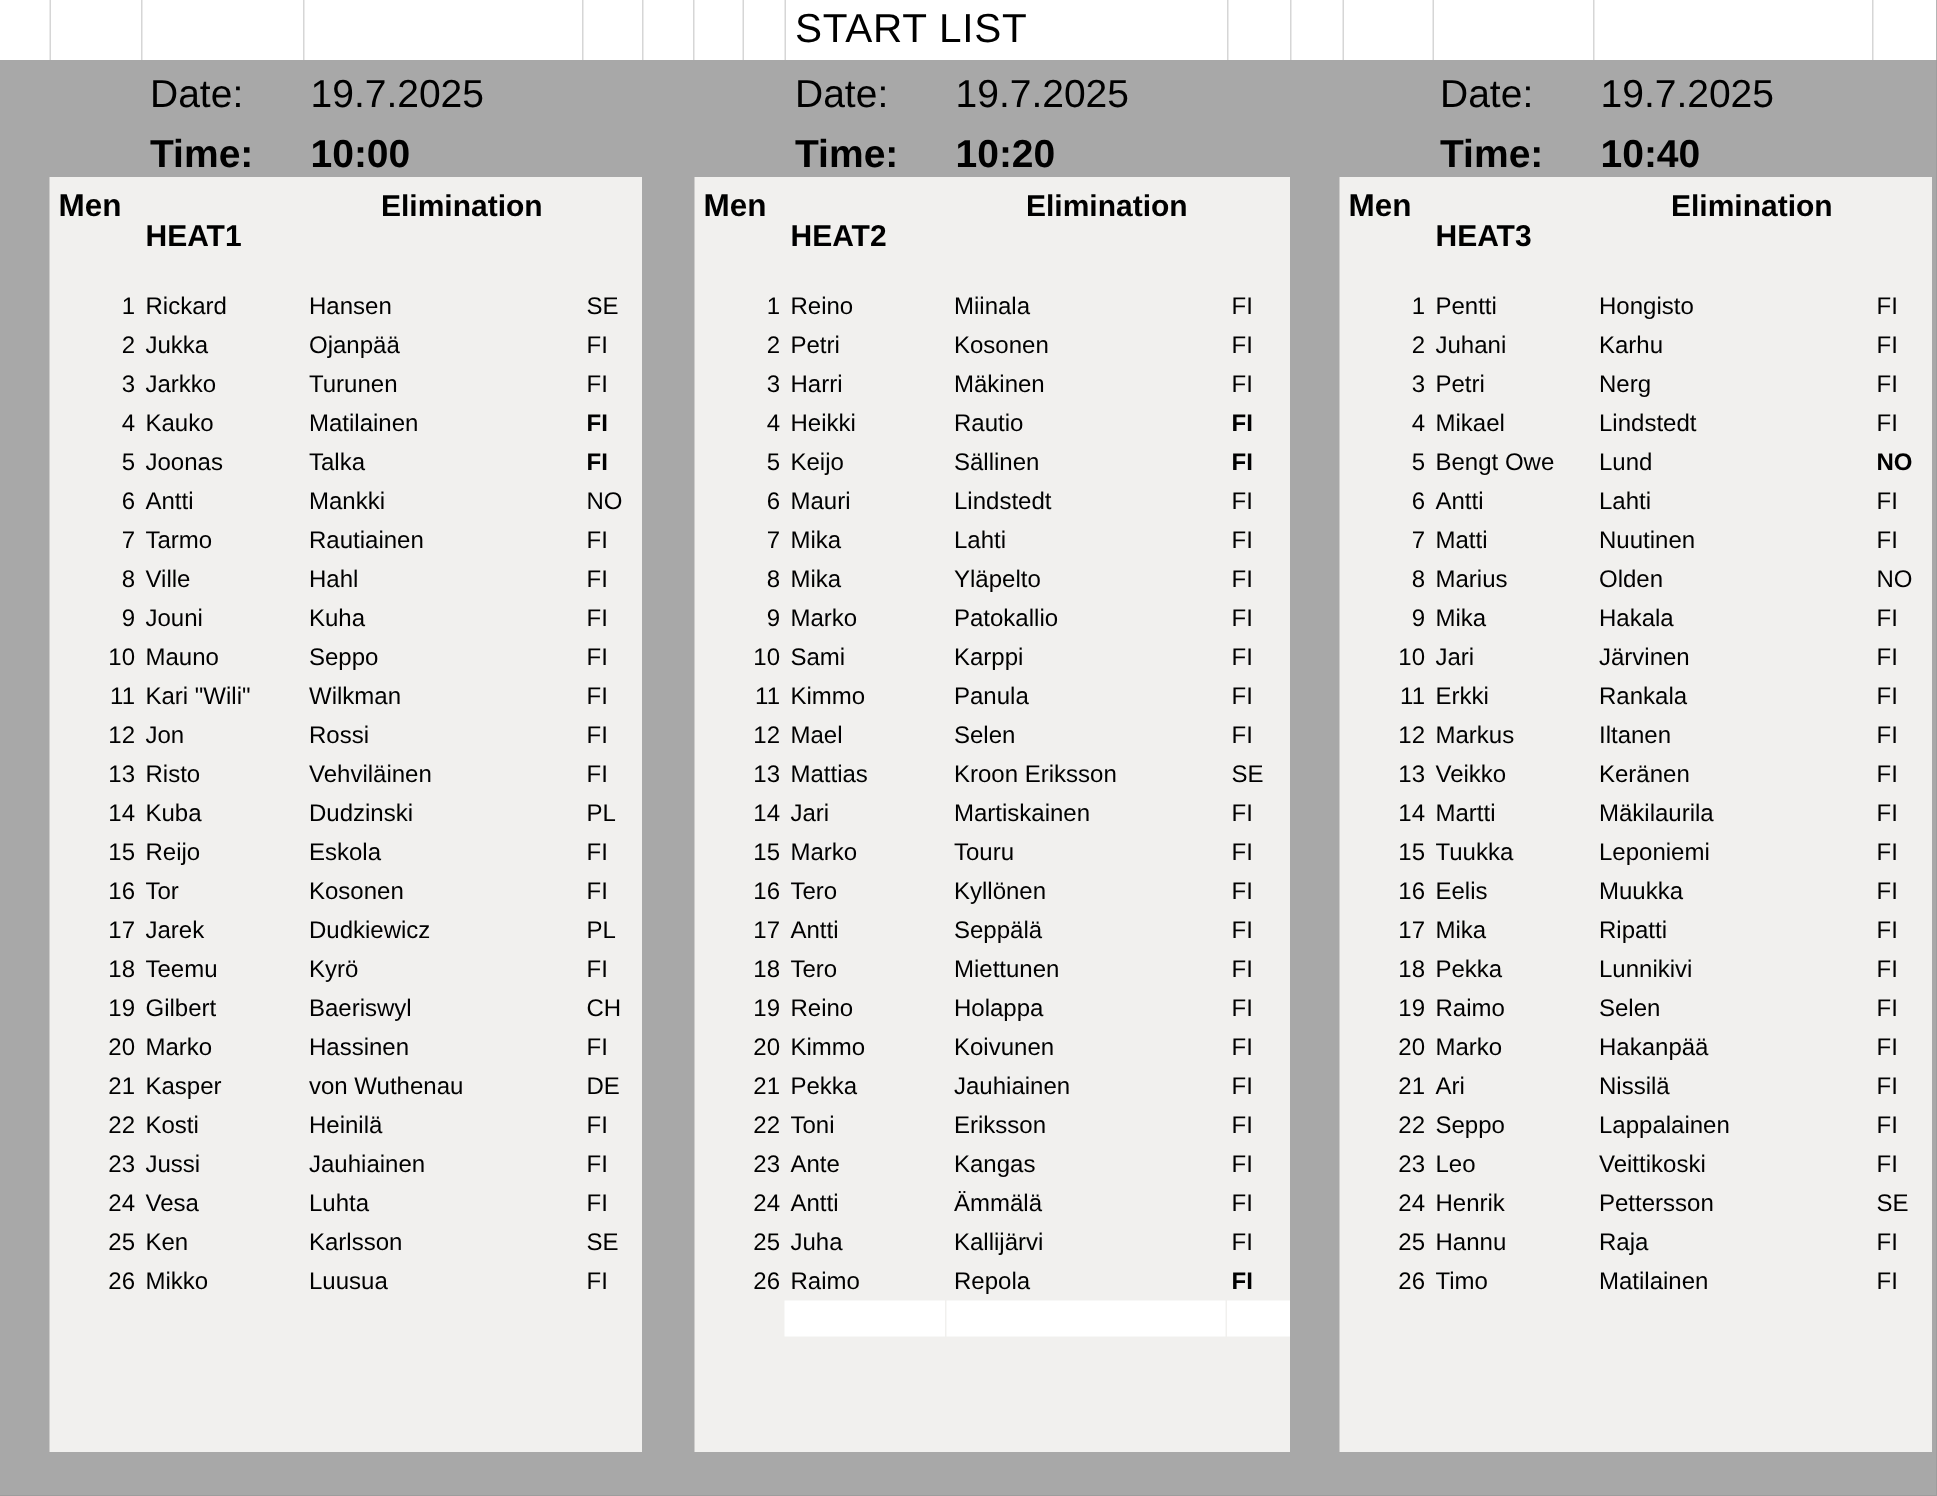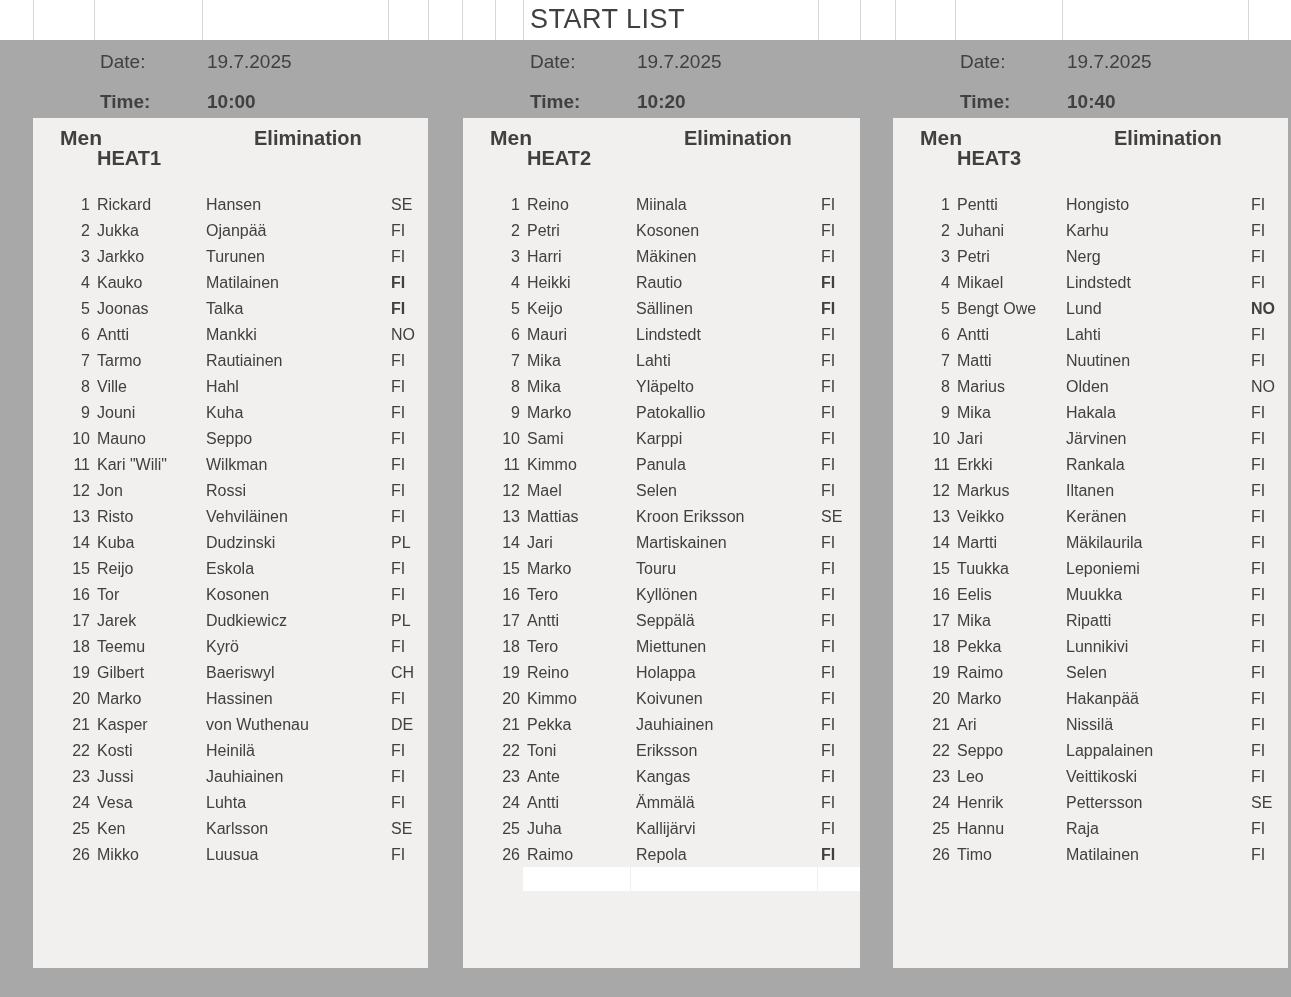--- a/index.html
+++ b/index.html
@@ -7,21 +7,21 @@
   body {
     font-family: "Liberation Sans", sans-serif;
     background: #7f7f7f;
   }
   #stage {
     position: relative;
     width: 1291px;
     height: 997px;
     background: #a8a8a8;
     overflow: hidden;
-    color: #404040;
+    color: #000000;
   }
   
   #topbar {
     position: absolute;
     left: 0; top: 0;
     width: 1291px; height: 40px;
     background: #ffffff;
   }
   .gridline-v {
     position: absolute;
@@ -33,37 +33,37 @@
     left: 530px; top: 4px;
     font-size: 27px;
     letter-spacing: 0.5px;
     white-space: nowrap;
   }
   
   .heat-col { position: absolute; top: 0; height: 997px; }
   .meta-row {
     position: absolute;
     left: 0; width: 100%; height: 40px;
-    font-size: 19px;
+    font-size: 26px;
     line-height: 40px;
     white-space: nowrap;
   }
   .meta-date { top: 42px; }
   .meta-time { top: 82px; font-weight: bold; }
   .meta-label { position: absolute; left: 67px; }
   .meta-value { position: absolute; left: 174px; }
   .panel {
     position: absolute;
     left: 0; top: 118px;
     width: 100%; height: 850px;
     background: #f1f0ee;
   }
   .gender {
     position: absolute; left: 6px; top: 8px;
-    font-size: 21px; font-weight: bold; margin-left: 21px;
+    font-size: 21px; font-weight: bold;
   }
   .round {
     position: absolute; left: 221px; top: 9px;
     font-size: 20px; font-weight: bold;
   }
   .heat-name {
     position: absolute; left: 64px; top: 29px;
     font-size: 20px; font-weight: bold;
   }
   .rows { position: absolute; left: 0; top: 74px; width: 100%; }

